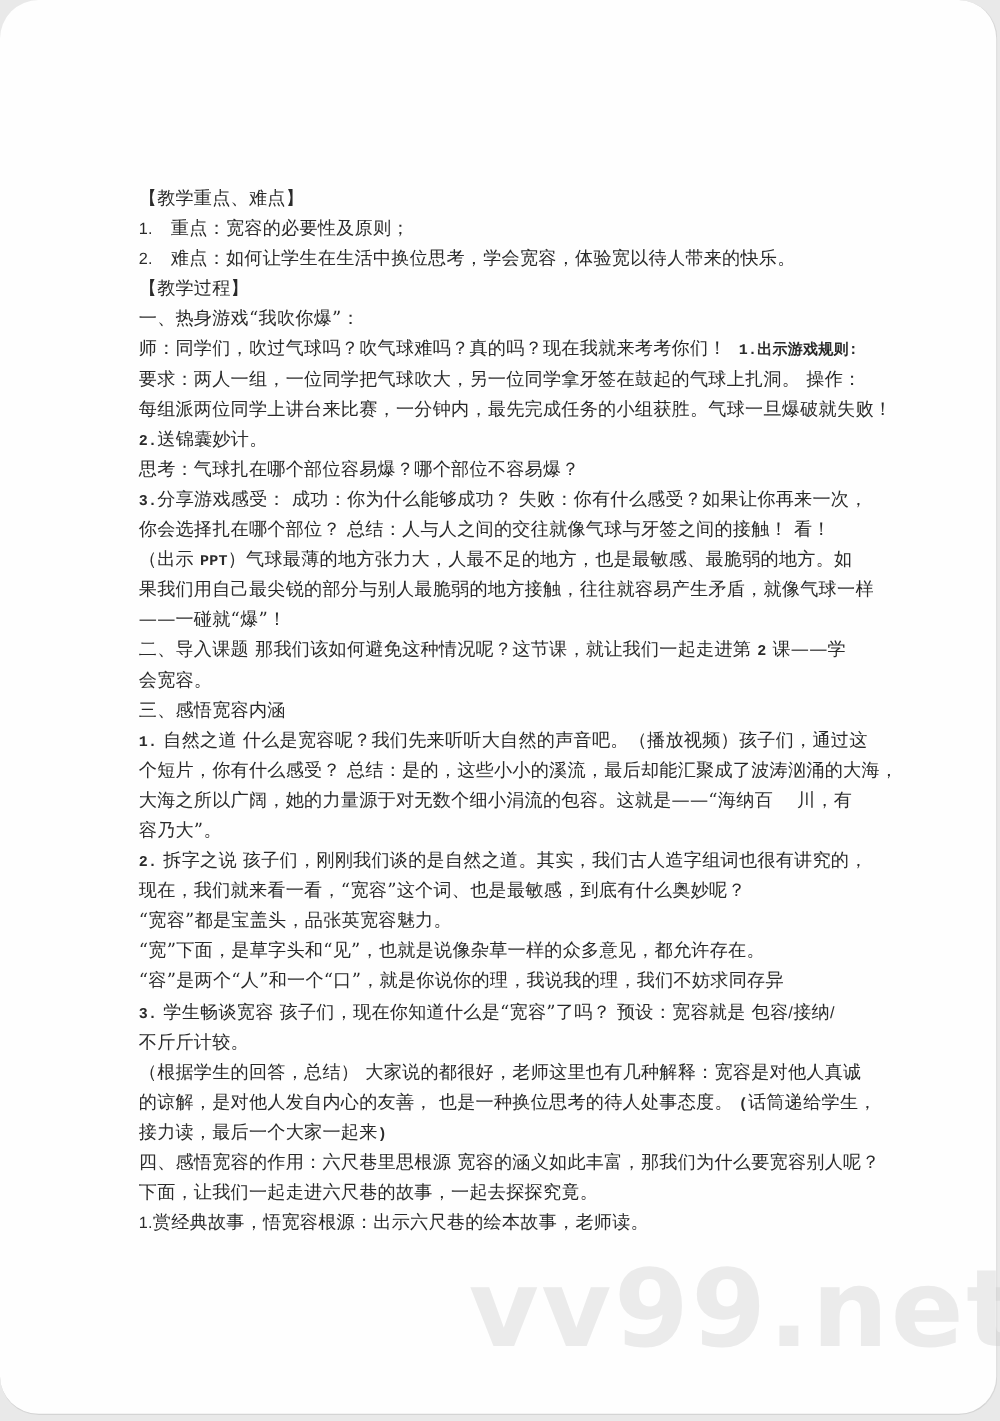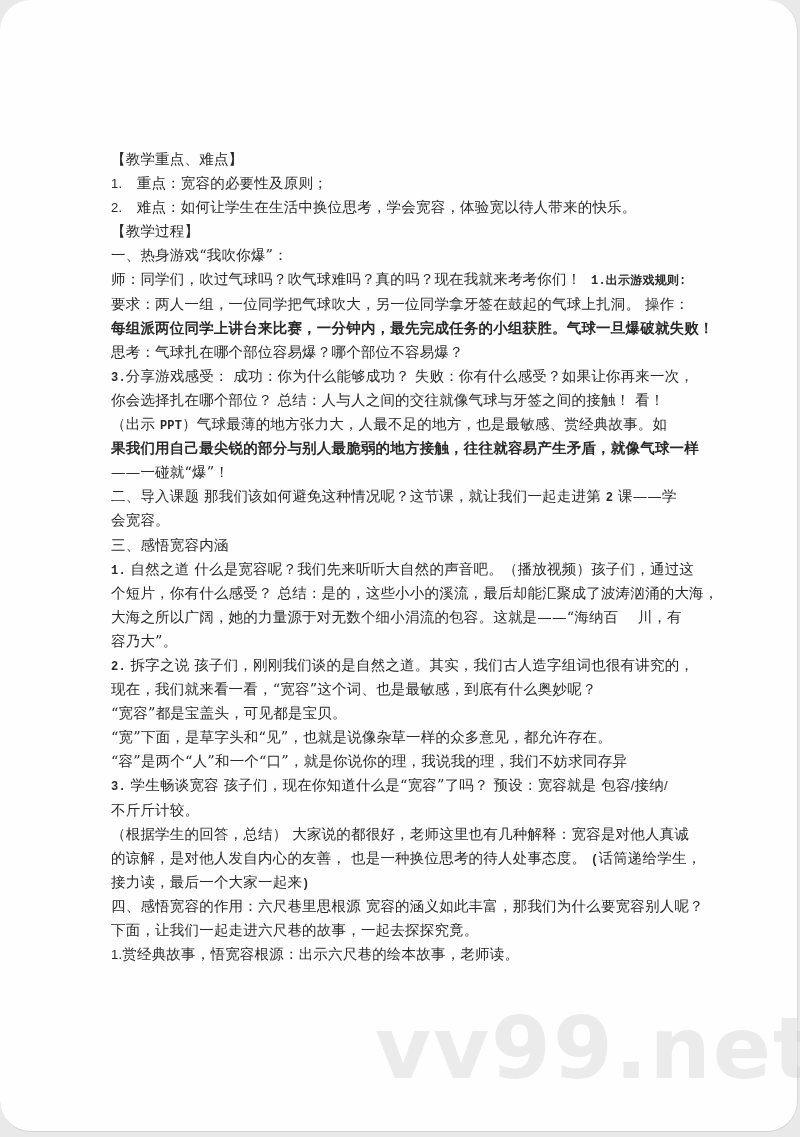--- a/index.html
+++ b/index.html
@@ -17,21 +17,21 @@
     border-right: 1px solid #d8d8d8;
     border-bottom: 1px solid #d4d4d4;
     border-radius: 31px;
   }
   .content {
     position: absolute; left: 111px; top: 147px; width: 580px;
     font-size: 14.5px; line-height: 24.1px;
     letter-spacing: 0.2px;
   }
   .line { white-space: nowrap; height: 24.1px; }
-  .justify { display: flex; justify-content: space-between; font-weight: bold; }
+  .justify { display: flex; justify-content: space-between; }
   .num { font-family: Liberation Mono, monospace; font-weight: bold; font-size: 12px; }
   .plainnum { font-family: "Liberation Sans", sans-serif; font-size: 13px; }
   .watermark {
     position: absolute; left: 375px; top: 1005px;
     font-family: "DejaVu Sans", sans-serif; font-weight: bold;
     font-size: 86px; letter-spacing: 2px;
     color: rgba(200,200,200,0.35);
     pointer-events: none; line-height: 1;
   }
 </style>
@@ -54,27 +54,30 @@
     <div class="line">
       <span>师：同学们，吹过气球吗？吹气球难吗？真的吗？现在我就来考考你们！</span>&nbsp;&nbsp;<span class="num">1.出示游戏规则:</span>
     </div>
     <div class="line">
       <span>要求：两人一组，一位同学把气球吹大，另一位同学拿牙签在鼓起的气球上扎洞。</span>&nbsp;<span>操作：</span>
     </div>
     <div class="line justify">
       <span>每组派两位同学上讲台来比赛，一分钟内，最先完成任务的小组获胜。气球一旦爆破就失</span>
         <span>败！</span>
     </div>
+    <div class="line">
+      <span class="num">2.</span><span>送锦囊妙计。</span>
+    </div>
     <div class="line">思考：气球扎在哪个部位容易爆？哪个部位不容易爆？</div>
     <div class="line">
       <span class="num">3.</span><span>分享游戏感受：  成功：你为什么能够成功？  失败：你有什么感受？如果让你再来一次，</span>
     </div>
     <div class="line">你会选择扎在哪个部位？  总结：人与人之间的交往就像气球与牙签之间的接触！  看！</div>
     <div class="line">
-      <span>（出示 </span><span class="num">PPT</span><span>）气球最薄的地方张力大，人最不足的地方，也是最敏感、赏经典故事。如</span>
+      <span>（出示 </span><span class="num">PPT</span><span>）气球最薄的地方张力大，人最不足的地方，也是最敏感、最脆弱的地方。如</span>
     </div>
     <div class="line justify">
       <span>果我们用自己最尖锐的部分与别人最脆弱的地方接触，往往就容易产生矛盾，就像气球一</span>
         <span>样</span>
     </div>
     <div class="line">——一碰就“爆”！</div>
     <div class="line">
       <span>二、导入课题  那我们该如何避免这种情况呢？这节课，就让我们一起走进第 </span><span class="num">2</span><span> 课——学</span>
     </div>
     <div class="line">会宽容。</div>
@@ -84,21 +87,21 @@
     </div>
     <div class="line">个短片，你有什么感受？  总结：是的，这些小小的溪流，最后却能汇聚成了波涛汹涌的大海，</div>
     <div class="line">
       <span>大海之所以广阔，她的力量源于对无数个细小涓流的包容。这就是——“海纳百</span>&nbsp;&nbsp;&nbsp;&nbsp;<span>川，有</span>
     </div>
     <div class="line">容乃大”。</div>
     <div class="line">
       <span class="num">2.</span><span> 拆字之说  孩子们，刚刚我们谈的是自然之道。其实，我们古人造字组词也很有讲究的，</span>
     </div>
     <div class="line">现在，我们就来看一看，“宽容”这个词、也是最敏感，到底有什么奥妙呢？</div>
-    <div class="line">“宽容”都是宝盖头，可见都是宝贝。</div>
+    <div class="line">“宽容”都是宝盖头，品张英宽容魅力。</div>
     <div class="line">“宽”下面，是草字头和“见”，也就是说像杂草一样的众多意见，都允许存在。</div>
     <div class="line">“容”是两个“人”和一个“口”，就是你说你的理，我说我的理，我们不妨求同存异</div>
     <div class="line">
       <span class="num">3.</span><span> 学生畅谈宽容  孩子们，现在你知道什么是“宽容”了吗？  预设：宽容就是 包容</span><span class="plainnum">/</span><span>接纳</span><span class="plainnum">/</span>
     </div>
     <div class="line">不斤斤计较。</div>
     <div class="line">（根据学生的回答，总结）  大家说的都很好，老师这里也有几种解释：宽容是对他人真诚</div>
     <div class="line">
       <span>的谅解，是对他人发自内心的友善，  也是一种换位思考的待人处事态度。 </span><span class="num">(</span><span>话筒递给学生，</span>
     </div>

